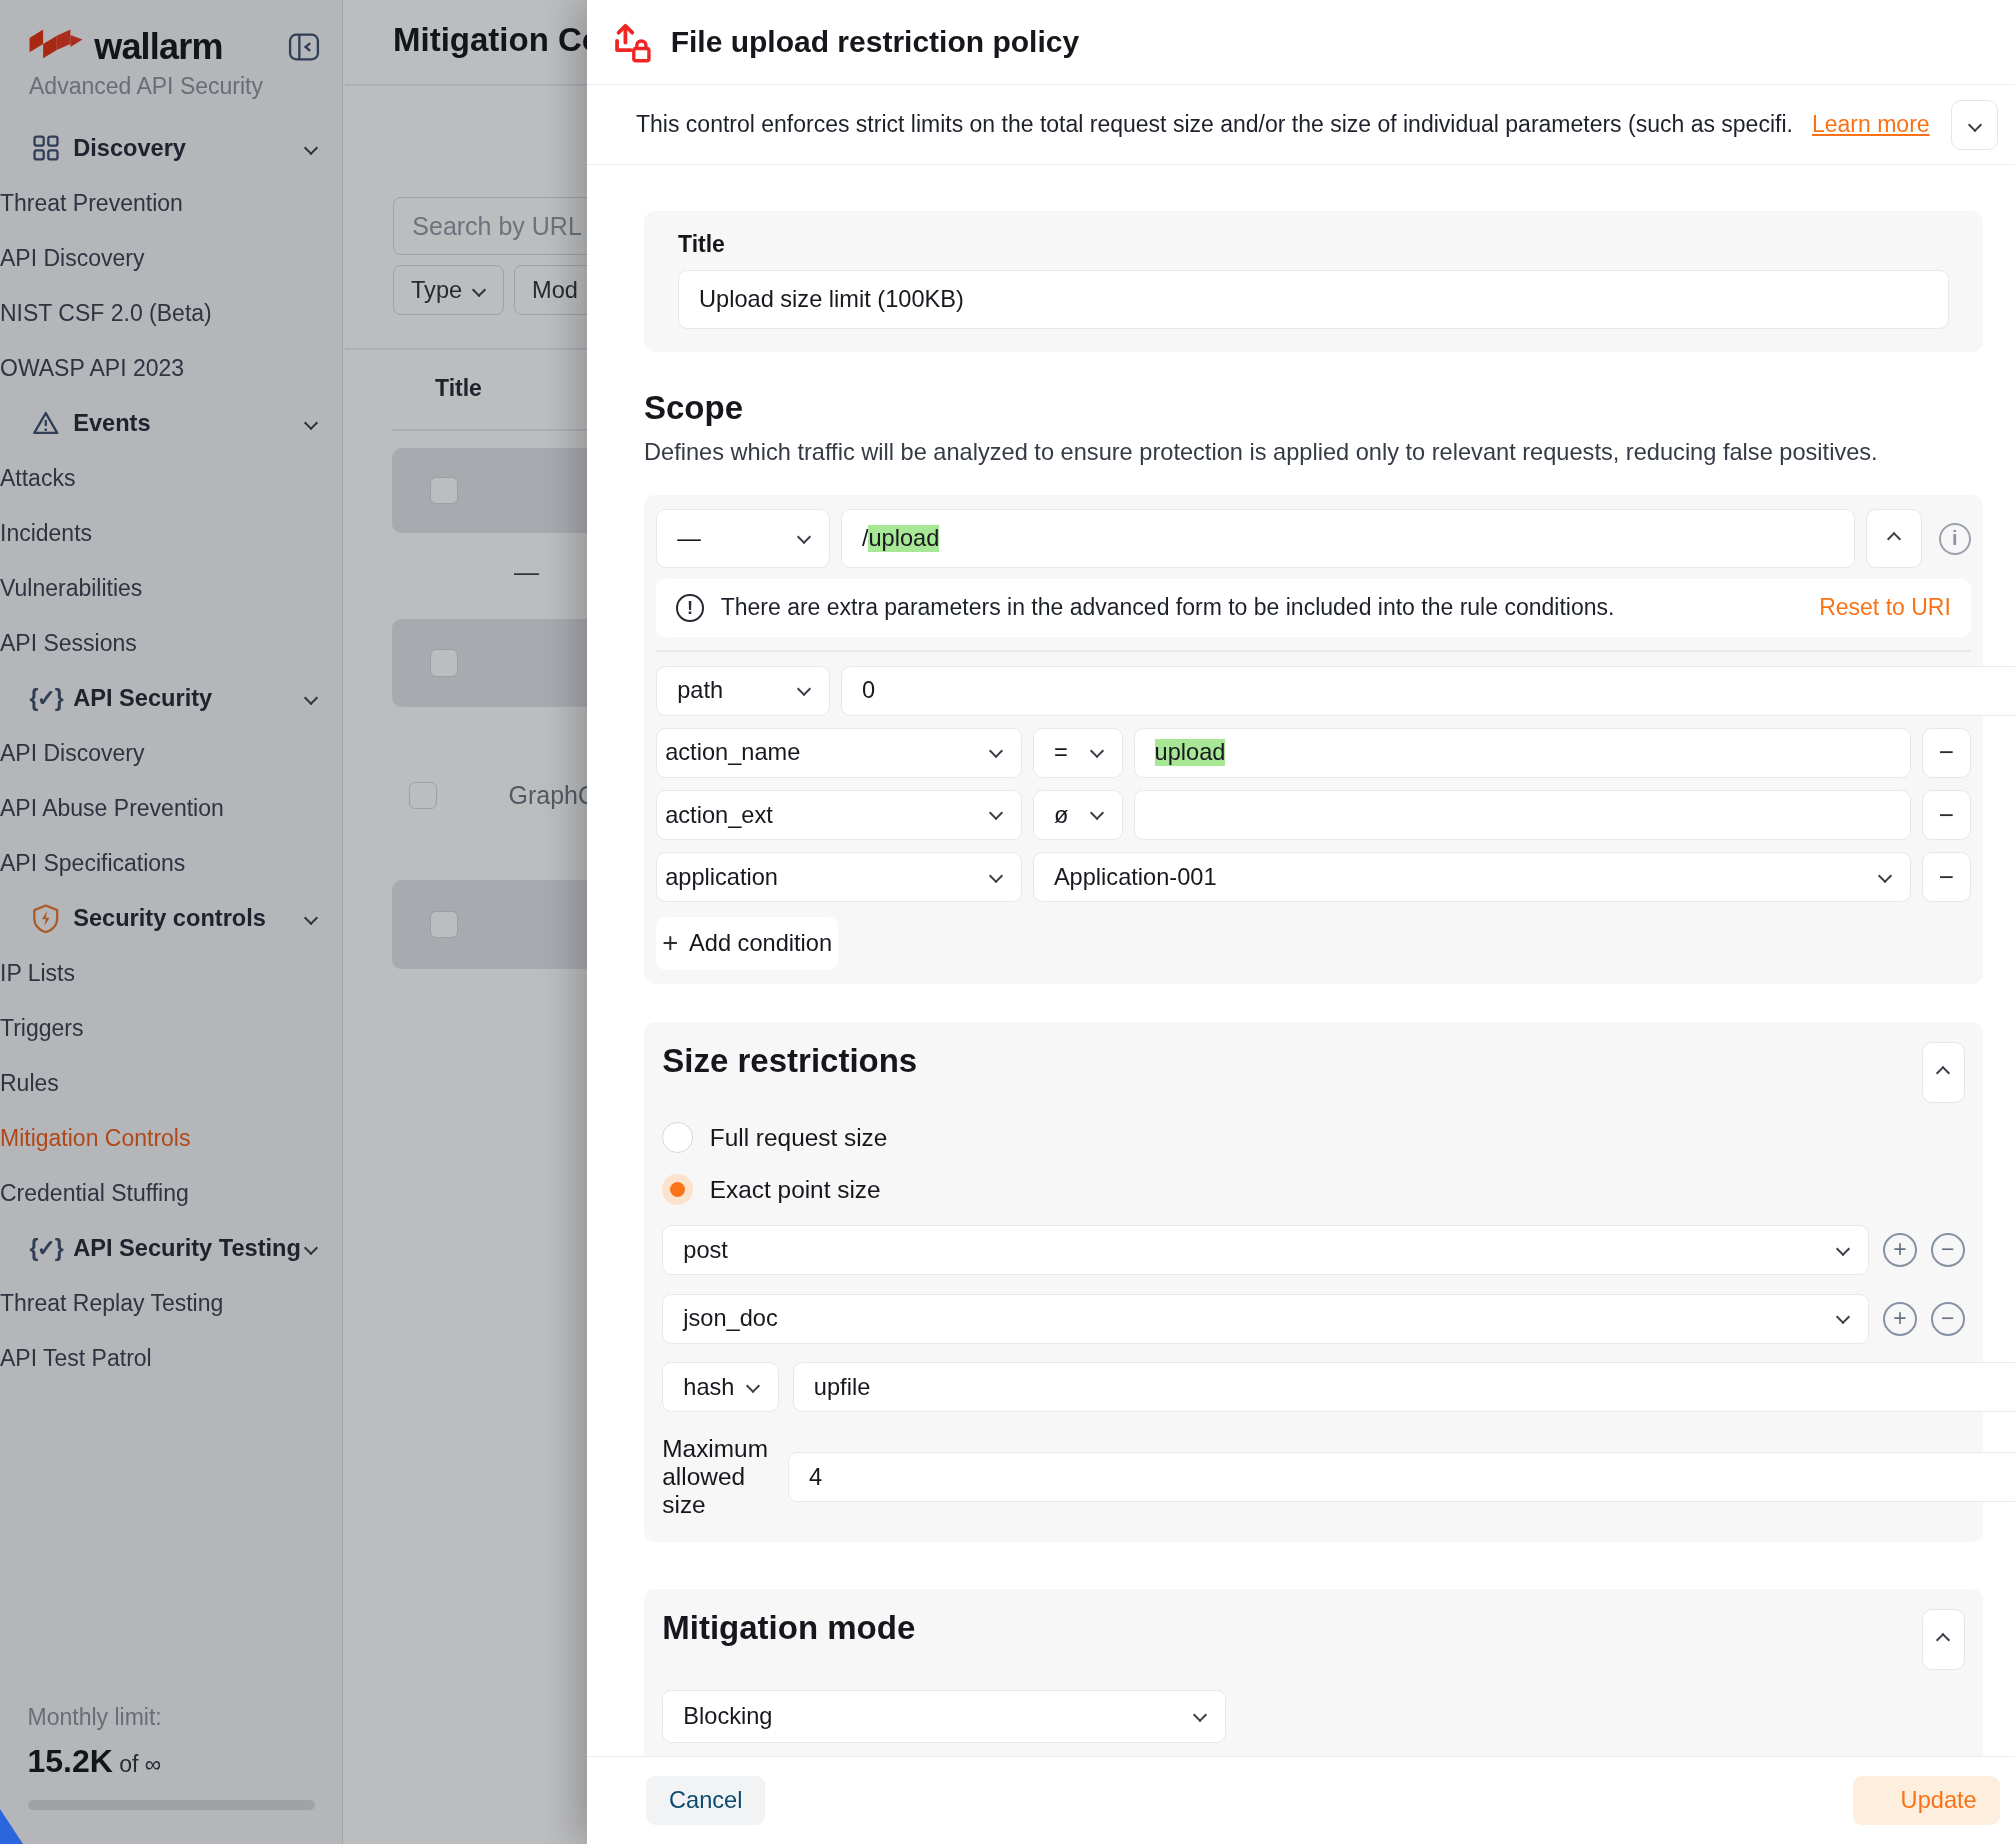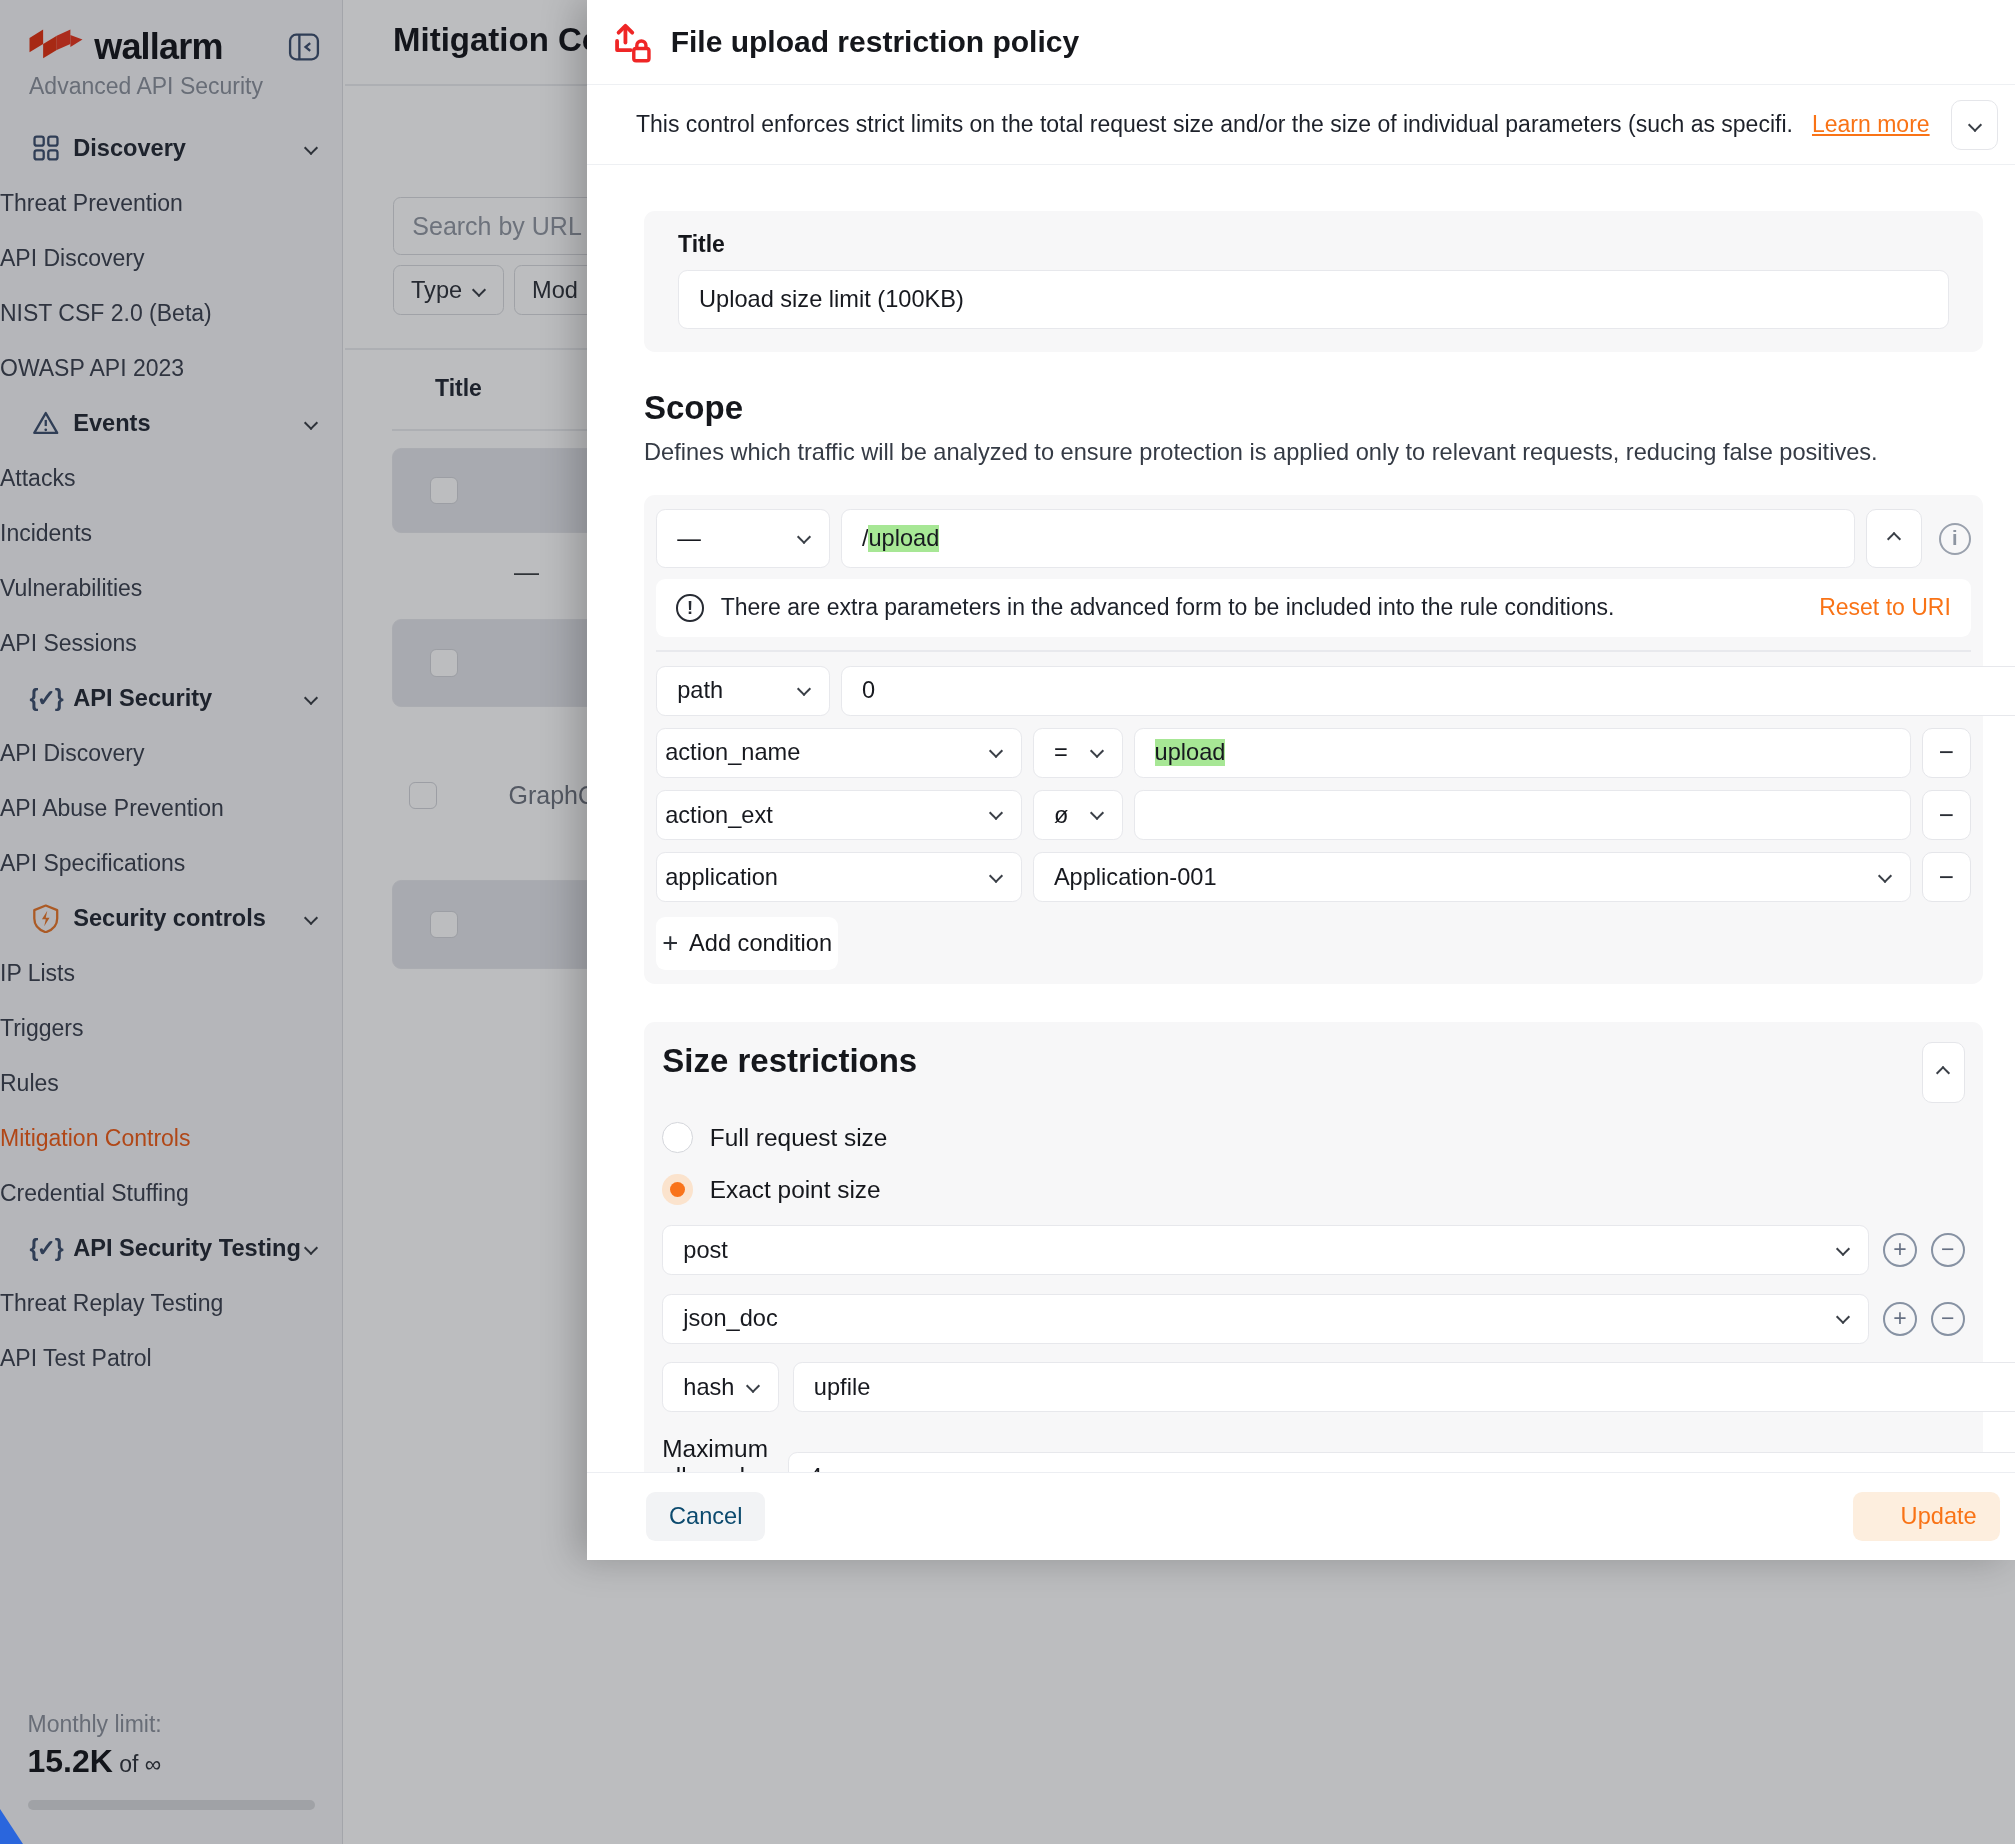--- a/index.html
+++ b/index.html
@@ -21,21 +21,21 @@
   .nav-row .lbl { font-size:23.6px; font-weight:600; color:#242a35; }
   .nav-row .chev { margin-left:auto; }
   .nav-child { height:55px; display:flex; align-items:center; font-size:23px; color:#3c4250; cursor:pointer; }
   .nav-child.active { color:#ef5c17; }
   .chev { width:10px; height:10px; border-right:2.3px solid #3a3f47; border-bottom:2.3px solid #3a3f47;
           transform:rotate(45deg); display:inline-block; }
   .chev.up { transform:rotate(-135deg); }
   .braces-icon { font-size:23px; font-weight:700; color:#3d4f6e; letter-spacing:-1.5px; }
   .limit-block { position:absolute; left:27.5px; bottom:34px; width:290px; }
   .limit-label { font-size:23px; color:#8b919c; }
-  .limit-value { margin-top:5px; font-size:23px; color:#30343c; }
+  .limit-value { margin-top:12px; font-size:23px; color:#30343c; }
   .limit-value b { font-size:32px; font-weight:700; color:#15171c; }
   .limit-track { margin-top:20px; width:287px; height:10px; border-radius:5.3px; background:#d9dadd; }
 
   
   .content { position:absolute; left:345px; top:0; right:0; height:1844px; background:#fff; }
   .page-title { position:absolute; left:48px; top:21.4px; font-size:33px; font-weight:700; color:#15171c; white-space:nowrap; }
   .hdr-line { position:absolute; left:0; top:84px; right:0; height:1.5px; background:#ebecef; }
   .search-box { position:absolute; left:48px; top:197px; width:686px; height:58px; background:#fff;
                 border:1.5px solid #d8dade; border-radius:7.6px; font-size:25px; color:#9298a2;
                 padding:0 18.3px; display:flex; align-items:center; }
@@ -50,21 +50,21 @@
   .row .ric { margin-left:37px; width:34px; height:34px; flex:0 0 auto; }
   .row .rt { font-size:25px; font-weight:700; color:#15171c; margin-left:10.7px; white-space:nowrap; }
   .row .rt.gray { font-weight:400; color:#6f7580; }
   .dash-cell { font-size:25px; color:#3c4043; margin-left:122px; }
   .dots-cell { position:absolute; left:216px; bottom:6.1px; font-size:25px; color:#6f7580; }
 
   
   .overlay { position:absolute; inset:0; background:rgba(16,18,24,0.28); }
 
   
-  .modal { position:absolute; left:587px; top:0; width:1428px; height:1560px; background:#fff;
+  .modal { position:absolute; left:587px; top:0; width:1428px; height:1844px; background:#fff;
            display:flex; flex-direction:column; box-shadow:-10.7px 0 35px rgba(0,0,0,0.22); }
   .m-header { height:84px; flex:0 0 auto; display:flex; align-items:center; padding:0 24.4px; gap:18.3px; }
   .m-title { font-size:30px; font-weight:700; color:#15171c; }
   .m-desc { flex:0 0 auto; height:81px; border-top:1.5px solid #eef0f3; border-bottom:1.5px solid #eef0f3;
             display:flex; align-items:center; padding:0 17px 0 49px; gap:21.4px; }
   .m-desc .dtext { flex:1; font-size:23px; color:#1d212a; white-space:nowrap; overflow:hidden; }
   .m-desc .learn { font-size:23px; color:#f97316; text-decoration:underline; white-space:nowrap; cursor:pointer; }
   .icon-btn { background:#fff; border:1.5px solid #e5e6ea; border-radius:10px; display:flex; align-items:center; justify-content:center; cursor:pointer; }
   .m-desc .icon-btn { width:47px; height:50px; }
   .m-body { flex:1 1 auto; overflow:hidden; padding:46px 32px 0 57px; }

